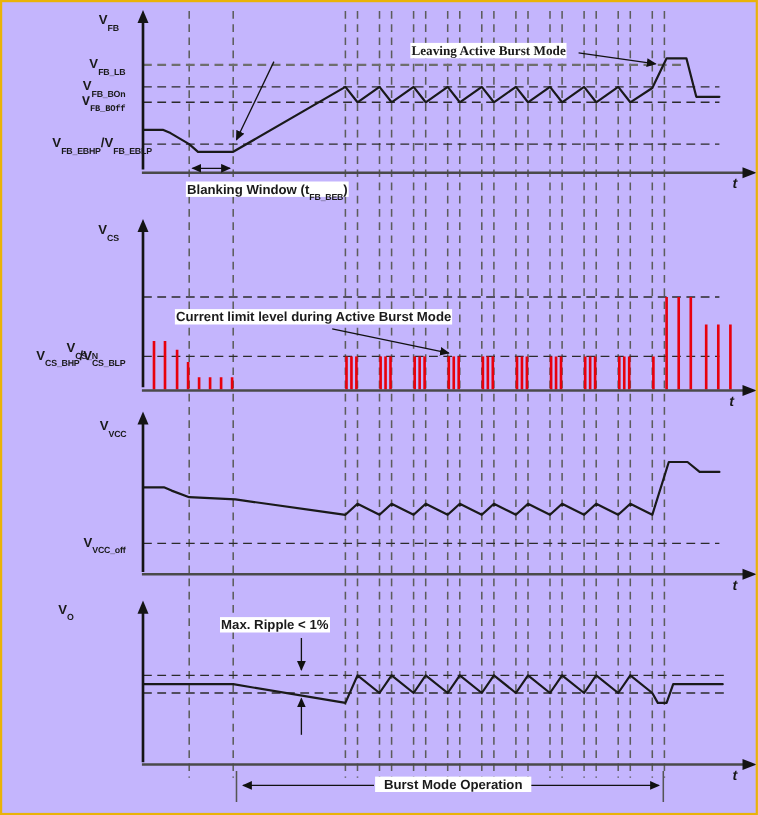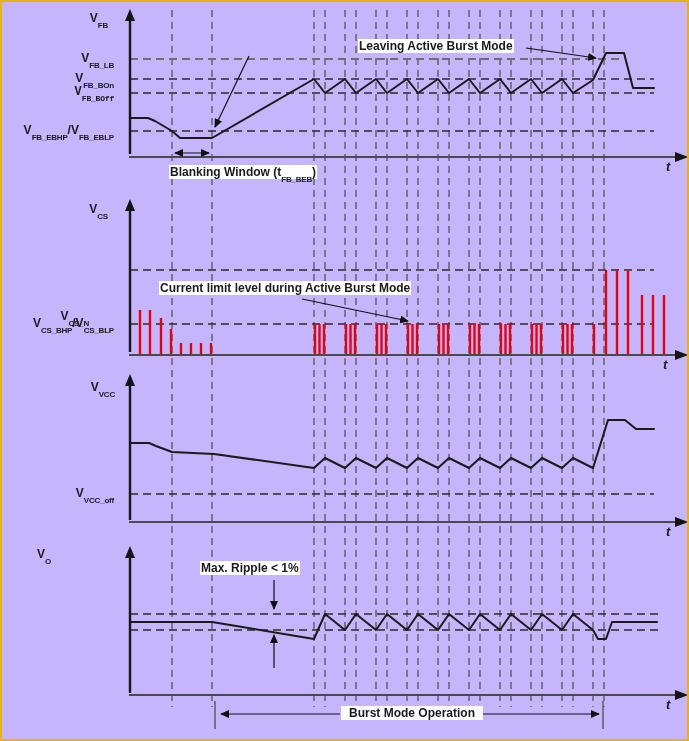--- a/index.html
+++ b/index.html
@@ -144,34 +144,34 @@
       <line class="ann" x1="338" y1="712" x2="219" y2="712" marker-end="url(#ah)"></line>
       <line class="ann" x1="478" y1="712" x2="597" y2="712" marker-end="url(#ah)"></line>
       <line class="bar" x1="213" y1="699" x2="213" y2="727"></line>
       <line class="bar" x1="601" y1="699" x2="601" y2="727"></line>
     </g>
   </svg>
 
   <div class="lbl" style="right:579px;top:9px;"><span>V</span><sub>FB</sub></div>
   <div class="lbl" style="right:579px;top:200px;"><span>V</span><sub>CS</sub></div>
   <div class="lbl" style="right:572px;top:378px;"><span>V</span><sub>VCC</sub></div>
-  <div class="lbl" style="right:636px;top:545px;margin-left:44px;"><span>V</span><sub>O</sub></div>
+  <div class="lbl" style="right:620px;top:545px;margin-left:44px;"><span>V</span><sub>O</sub></div>
 
   <div class="lbl" style="right:573px;top:49px;"><span>V</span><sub>FB_LB</sub></div>
   <div class="lbl" style="right:573px;top:69px;"><span>V</span><sub>FB_BOn</sub></div>
   <div class="lbl" style="right:573px;top:83px;font-family:Liberation Mono, monospace;"><span>V</span><sub>FB_BOff</sub></div>
-  <div class="lbl" style="right:573px;top:121px;"><span>V</span><sub>FB_EBHP</sub><span>/</span><span>V</span><sub>FB_EBLP</sub></div>
+  <div class="lbl" style="right:549px;top:121px;"><span>V</span><sub>FB_EBHP</sub><span>/</span><span>V</span><sub>FB_EBLP</sub></div>
   <div class="lbl" style="right:598px;top:260px;margin-top:47px;"><span>V</span><sub>CS_N</sub></div>
   <div class="lbl" style="right:573px;top:314px;"><span>V</span><sub>CS_BHP</sub><span>/</span><span>V</span><sub>CS_BLP</sub></div>
   <div class="lbl" style="right:573px;top:484px;"><span>V</span><sub>VCC_off</sub></div>
 
   <div class="t-lbl" style="left:664px;top:158px;">t</div>
   <div class="t-lbl" style="left:661px;top:356px;">t</div>
   <div class="t-lbl" style="left:664px;top:523px;">t</div>
   <div class="t-lbl" style="left:664px;top:696px;">t</div>
 
-  <div class="ann-text" style="left:356px;top:37px;">Leaving Active Burst Mode</div>
+  <div class="ann-text" style="left:371px;top:37px;font-family:Liberation Serif, serif;">Leaving Active Burst Mode</div>
   <div class="ann-text" style="left:157px;top:279px;">Current limit level during Active Burst Mode</div>
   <div class="ann-text" style="left:167px;top:163px;"><span>Blanking Window (t</span><sub>FB_BEB</sub><span>)</span></div>
   <div class="ann-text" style="left:198px;top:559px;">Max. Ripple &lt; 1%</div>
   <div class="ann-text" style="left:339px;top:704px;width:140px;text-align:center;">Burst Mode Operation</div>
 
 </div>
 
 </body></html>

